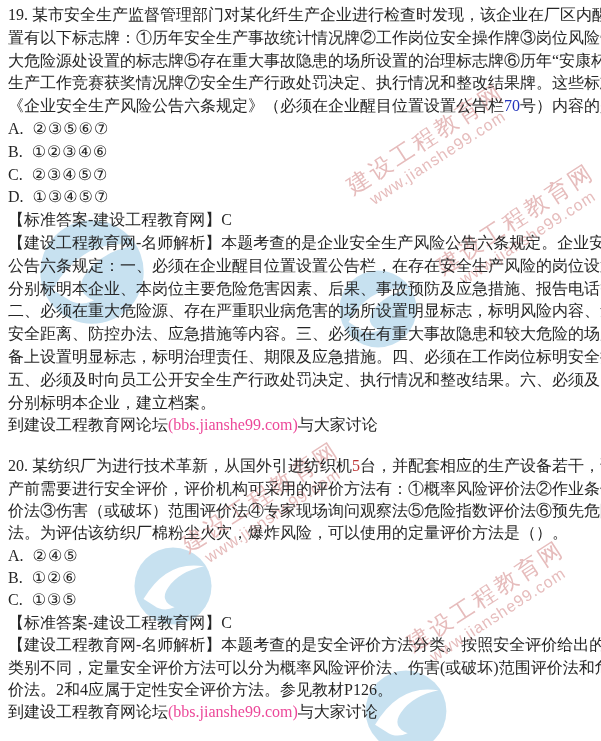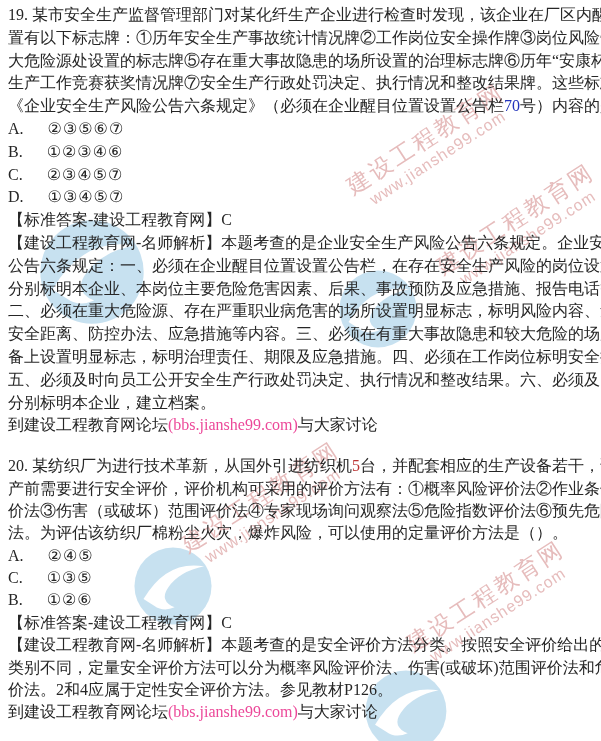--- a/index.html
+++ b/index.html
@@ -25,21 +25,21 @@
   .wm-logo { position:absolute; opacity:0.85; }
   
   .text-layer {
     position:absolute; left:8px; top:4px; width:593px; z-index:1;
     color:#262626;
   }
   .qblock-19 .line { font-size:16px; line-height:22.8px; height:22.8px; white-space:nowrap; }
   .qblock-20 .line { font-size:16px; line-height:22.4px; height:22.4px; white-space:nowrap; }
   .spacer { height:18px; }
   .opt-label { display:inline-block; }
-  .opt-value { display:inline-block; margin-left:24px; letter-spacing:1px;font-family:Liberation Serif, serif; }
+  .opt-value { display:inline-block; margin-left:9px; letter-spacing:1px;font-family:Liberation Serif, serif; }
   .num-blue { color:#2233bb;margin-top:24px; }
   .num-red  { color:#bb3333; }
   .forum-link { color:#ec4899; text-decoration:none; }
 </style>
 </head>
 <body>
 
 <div class="page">
 
   <div class="wm-layer">
@@ -128,24 +128,24 @@
         <span>20. 某纺织厂为进行技术革新，从国外引进纺织机</span><span class="num-red">5</span><span>台，并配套相应的生产设备若干，该厂再次投</span>
       </div>
       <div class="line">产前需要进行安全评价，评价机构可采用的评价方法有：①概率风险评价法②作业条件危险性评</div>
       <div class="line">价法③伤害（或破坏）范围评价法④专家现场询问观察法⑤危险指数评价法⑥预先危险性分析</div>
       <div class="line">法。为评估该纺织厂棉粉尘火灾，爆炸风险，可以使用的定量评价方法是（）。</div>
 
       <div class="line">
         <span class="opt-label">A.</span><span class="opt-value">②④⑤</span>
       </div>
       <div class="line">
-        <span class="opt-label">C.</span><span class="opt-value">①③⑤</span>
+        <span class="opt-label">B.</span><span class="opt-value">①②⑥</span>
       </div>
       <div class="line">
-        <span class="opt-label">B.</span><span class="opt-value">①②⑥</span>
+        <span class="opt-label">C.</span><span class="opt-value">①③⑤</span>
       </div>
 
       <div class="line">
         <span>【标准答案-建设工程教育网】</span><span>C</span>
       </div>
 
       <div class="line">【建设工程教育网-名师解析】本题考查的是安全评价方法分类。按照安全评价给出的定量结果的</div>
       <div class="line">类别不同，定量安全评价方法可以分为概率风险评价法、伤害(或破坏)范围评价法和危险指数评</div>
       <div class="line">价法。2和4应属于定性安全评价方法。参见教材P126。</div>
 

